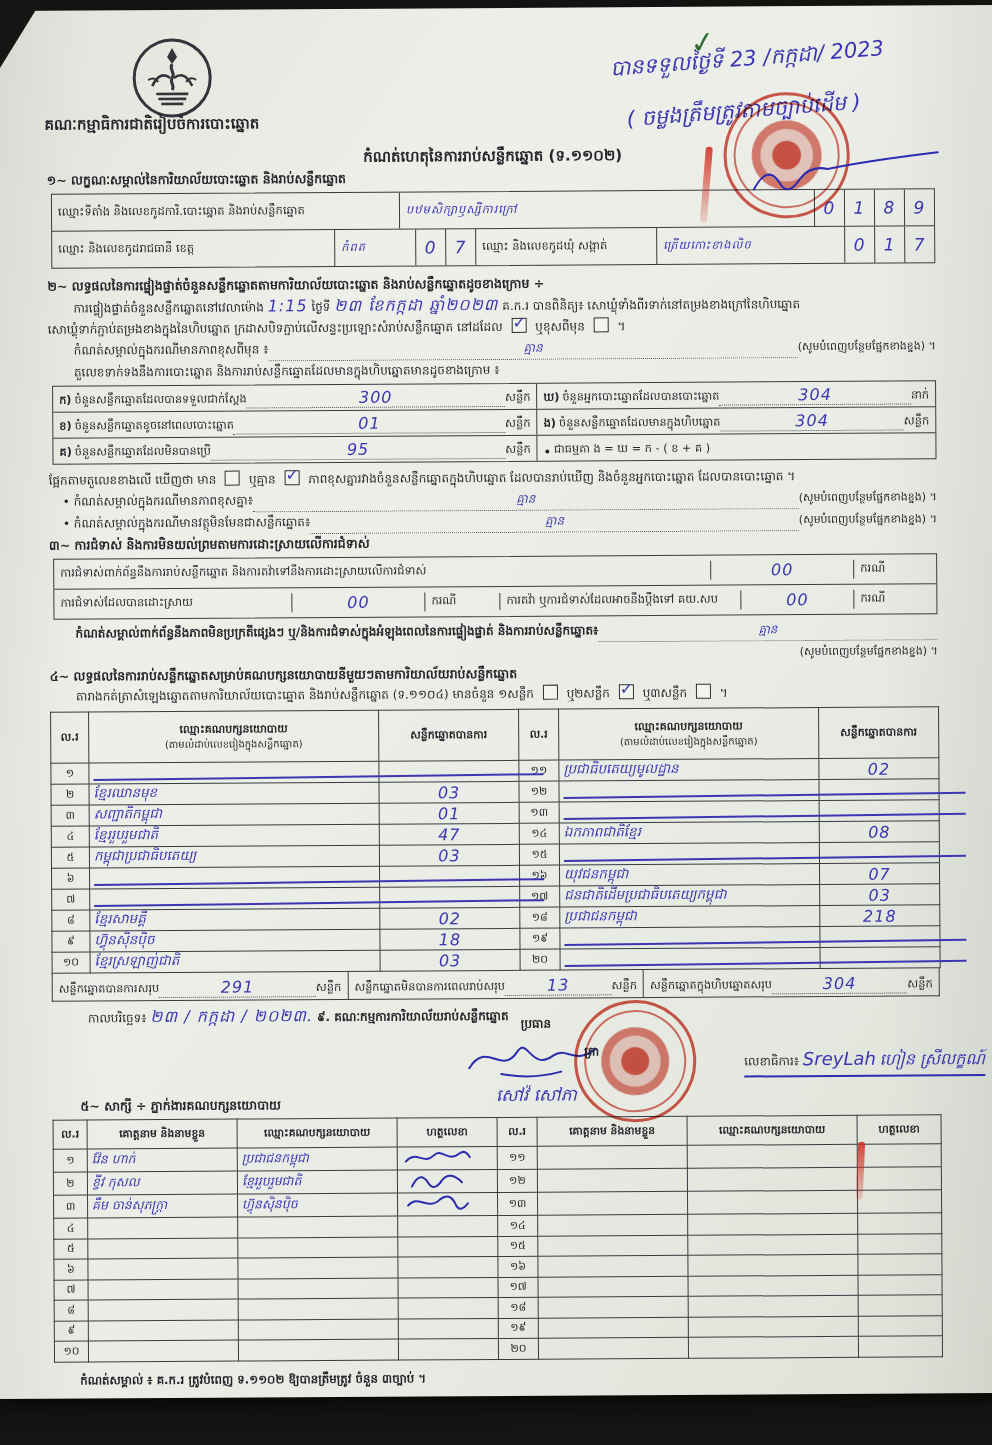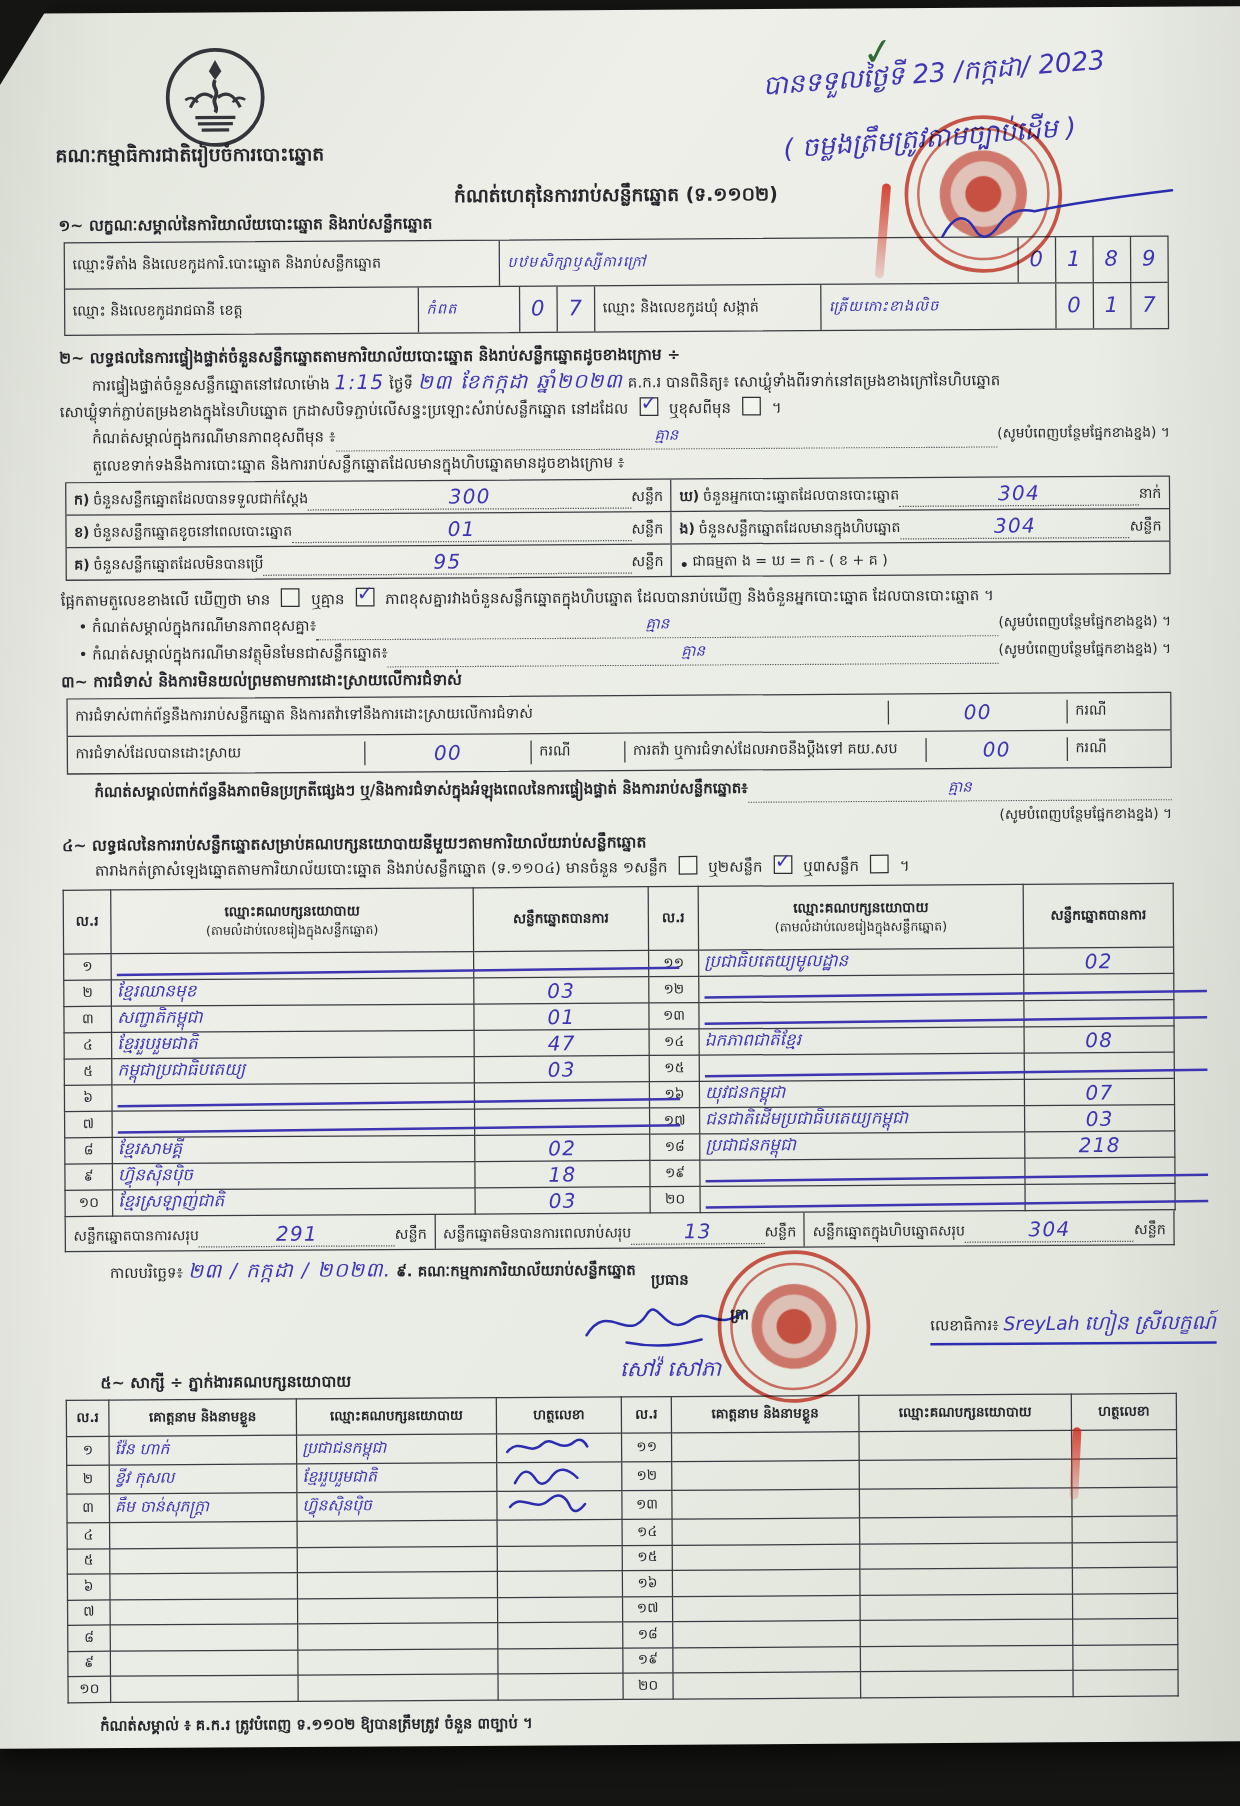--- a/index.html
+++ b/index.html
@@ -423,21 +423,21 @@
   <div class="chair">
     <div class="lb">ប្រធាន</div>
     <svg width="150" height="46">
       <path class="sg" d="M8 34 C26 6 40 42 56 18 C66 2 70 38 92 22 C106 12 112 32 134 16 M40 40 q30 6 60 -2"></path>
     </svg>
     <div class="hw" style="font-size:17px">សៅវ៉ សៅភា</div>
   </div>
   <div class="sealtag">ត្រា</div>
   <div class="secr">
     <span>លេខាធិការ៖</span>
-    <span class="hw" style="font-size:15px">SreyLah</span>
+    <span class="hw" style="font-size:18px">SreyLah</span>
     <span class="hw" style="font-size:16px">ហៀន ស្រីលក្ខណ៍</span>
   </div>
 
   <div class="flow2">
     <div class="h" style="padding-left:28px">៥~ សាក្សី ÷ ភ្នាក់ងារគណបក្សនយោបាយ</div>
     <table class="wt">
       <colgroup>
           <col style="width:34px">
           <col style="width:150px">
           <col style="width:160px">

